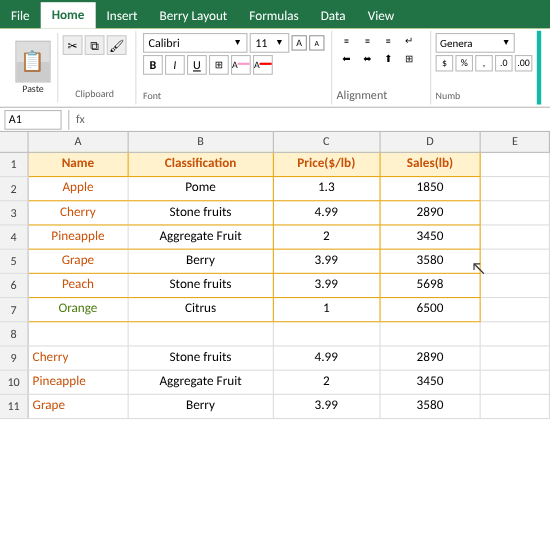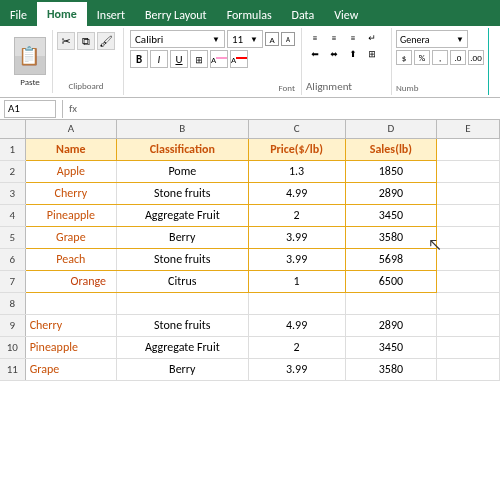--- a/index.html
+++ b/index.html
@@ -21,40 +21,40 @@
     .clip-icon { width: 18px; height: 18px; background: #eee; border: 1px solid #ccc; display: flex; align-items: center; justify-content: center; font-size: 10px; }
     .clipboard-label { font-size: 9px; color: #666; margin-top: auto; text-align: center; }
 
     
     .font-group { display: flex; flex-direction: column; padding: 2px 6px; border-right: 1px solid #ddd; min-width: 140px; }
     .font-row1 { display: flex; gap: 2px; align-items: center; margin-bottom: 2px; }
     .font-name-box { border: 1px solid #bbb; padding: 1px 4px; font-size: 11px; width: 95px; height: 18px; display: flex; align-items: center; justify-content: space-between; }
     .font-size-box { border: 1px solid #bbb; padding: 1px 4px; font-size: 11px; width: 36px; height: 18px; display: flex; align-items: center; justify-content: space-between; }
     .font-row2 { display: flex; gap: 2px; align-items: center; }
     .font-btn { width: 18px; height: 18px; border: 1px solid #bbb; display: flex; align-items: center; justify-content: center; font-size: 11px; cursor: pointer; background: #fff; }
-    .font-group-label { font-size: 9px; color: #666; margin-top: auto; text-align: right; }
+    .font-group-label { font-size: 9px; color: #666; margin-top: auto; text-align: left; }
 
     
     .formula-bar { display: flex; align-items: center; border-bottom: 1px solid #bbb; height: 22px; padding: 0 4px; gap: 4px; }
     .name-box { border: 1px solid #bbb; width: 52px; height: 18px; font-size: 11px; padding: 1px 3px; display: flex; align-items: center; }
     .formula-bar-sep { width: 1px; height: 18px; background: #bbb; margin: 0 2px; }
     .formula-input { flex: 1; border: none; height: 18px; font-size: 12px; padding: 1px 3px; }
     
     
     .spreadsheet { width: 100%; }
 
     
     .size-btn { width: 14px; height: 14px; border: 1px solid #999; display: flex; align-items: center; justify-content: center; font-size: 9px; cursor: pointer; }
 
     
     .align-group { display: flex; flex-direction: column; padding: 2px 4px; border-right: 1px solid #ddd; min-width: 90px; }
     .align-row { display: flex; gap: 1px; margin-bottom: 1px; }
     .align-btn { width: 18px; height: 15px; border: 1px solid transparent; display: flex; align-items: center; justify-content: center; font-size: 9px; cursor: pointer; }
 
-    .number-group { display: flex; flex-direction: column; padding: 2px 4px; border-right: 1px solid #14b8a6; min-width: 75px; }
+    .number-group { display: flex; flex-direction: column; padding: 2px 4px; border-right: 4px solid #14b8a6; min-width: 75px; }
     
     .spreadsheet-container { position: relative; }
   </style>
 </head>
 <body>
 
 <div class="ribbon">
   <div class="ribbon-tabs">
     <div class="ribbon-tab">File</div>
     <div class="ribbon-tab active">Home</div>
@@ -213,21 +213,21 @@
         <td style="width:22px;height:22px;background:#f2f2f2;border-right:1px solid #bbb;border-bottom:1px solid #ddd;text-align:center;font-size:11px;color:#444">6</td>
         <td style="width:80px;height:22px;border-left:1px solid #e6a817;border-right:1px solid #ddd;border-top:1px solid #ddd;border-bottom:1px solid #e6a817;text-align:center;font-size:12px;color:#c8520a;padding:0 4px">Peach</td>
         <td style="width:115px;height:22px;border:1px solid #e6a817;text-align:center;font-size:12px;padding:0 4px">Stone fruits</td>
         <td style="width:85px;height:22px;border:1px solid #e6a817;text-align:center;font-size:12px;padding:0 4px">3.99</td>
         <td style="width:80px;height:22px;border:1px solid #e6a817;text-align:center;font-size:12px;padding:0 4px">5698</td>
         <td style="width:55px;height:22px;background:#fff;border-bottom:1px solid #ddd;border-right:1px solid #ddd"></td>
       </tr>
 
       <tr>
         <td style="width:22px;height:22px;background:#f2f2f2;border-right:1px solid #bbb;border-bottom:1px solid #ddd;text-align:center;font-size:11px;color:#444">7</td>
-        <td style="width:80px;height:22px;border-left:1px solid #e6a817;border-right:1px solid #ddd;border-top:1px solid #ddd;border-bottom:1px solid #e6a817;text-align:right;font-size:12px;color:#c2410c;padding:0 10px">Orange</td>
+        <td style="width:80px;height:22px;border-left:1px solid #e6a817;border-right:1px solid #ddd;border-top:1px solid #ddd;border-bottom:1px solid #e6a817;text-align:center;font-size:12px;color:#4d7c0f;padding:0 10px">Orange</td>
         <td style="width:115px;height:22px;border:1px solid #e6a817;text-align:center;font-size:12px;padding:0 4px">Citrus</td>
         <td style="width:85px;height:22px;border:1px solid #e6a817;text-align:center;font-size:12px;padding:0 4px">1</td>
         <td style="width:80px;height:22px;border:1px solid #e6a817;text-align:center;font-size:12px;padding:0 4px">6500</td>
         <td style="width:55px;height:22px;background:#fff;border-bottom:1px solid #ddd;border-right:1px solid #ddd"></td>
       </tr>
 
       <tr>
         <td style="width:22px;height:22px;background:#f2f2f2;border-right:1px solid #bbb;border-bottom:1px solid #ddd;text-align:center;font-size:11px;color:#444">8</td>
         <td style="width:80px;height:22px;border-right:1px solid #ddd;border-bottom:1px solid #ddd;padding:0 4px"></td>
         <td style="width:115px;height:22px;border-right:1px solid #ddd;border-bottom:1px solid #ddd;padding:0 4px"></td>

